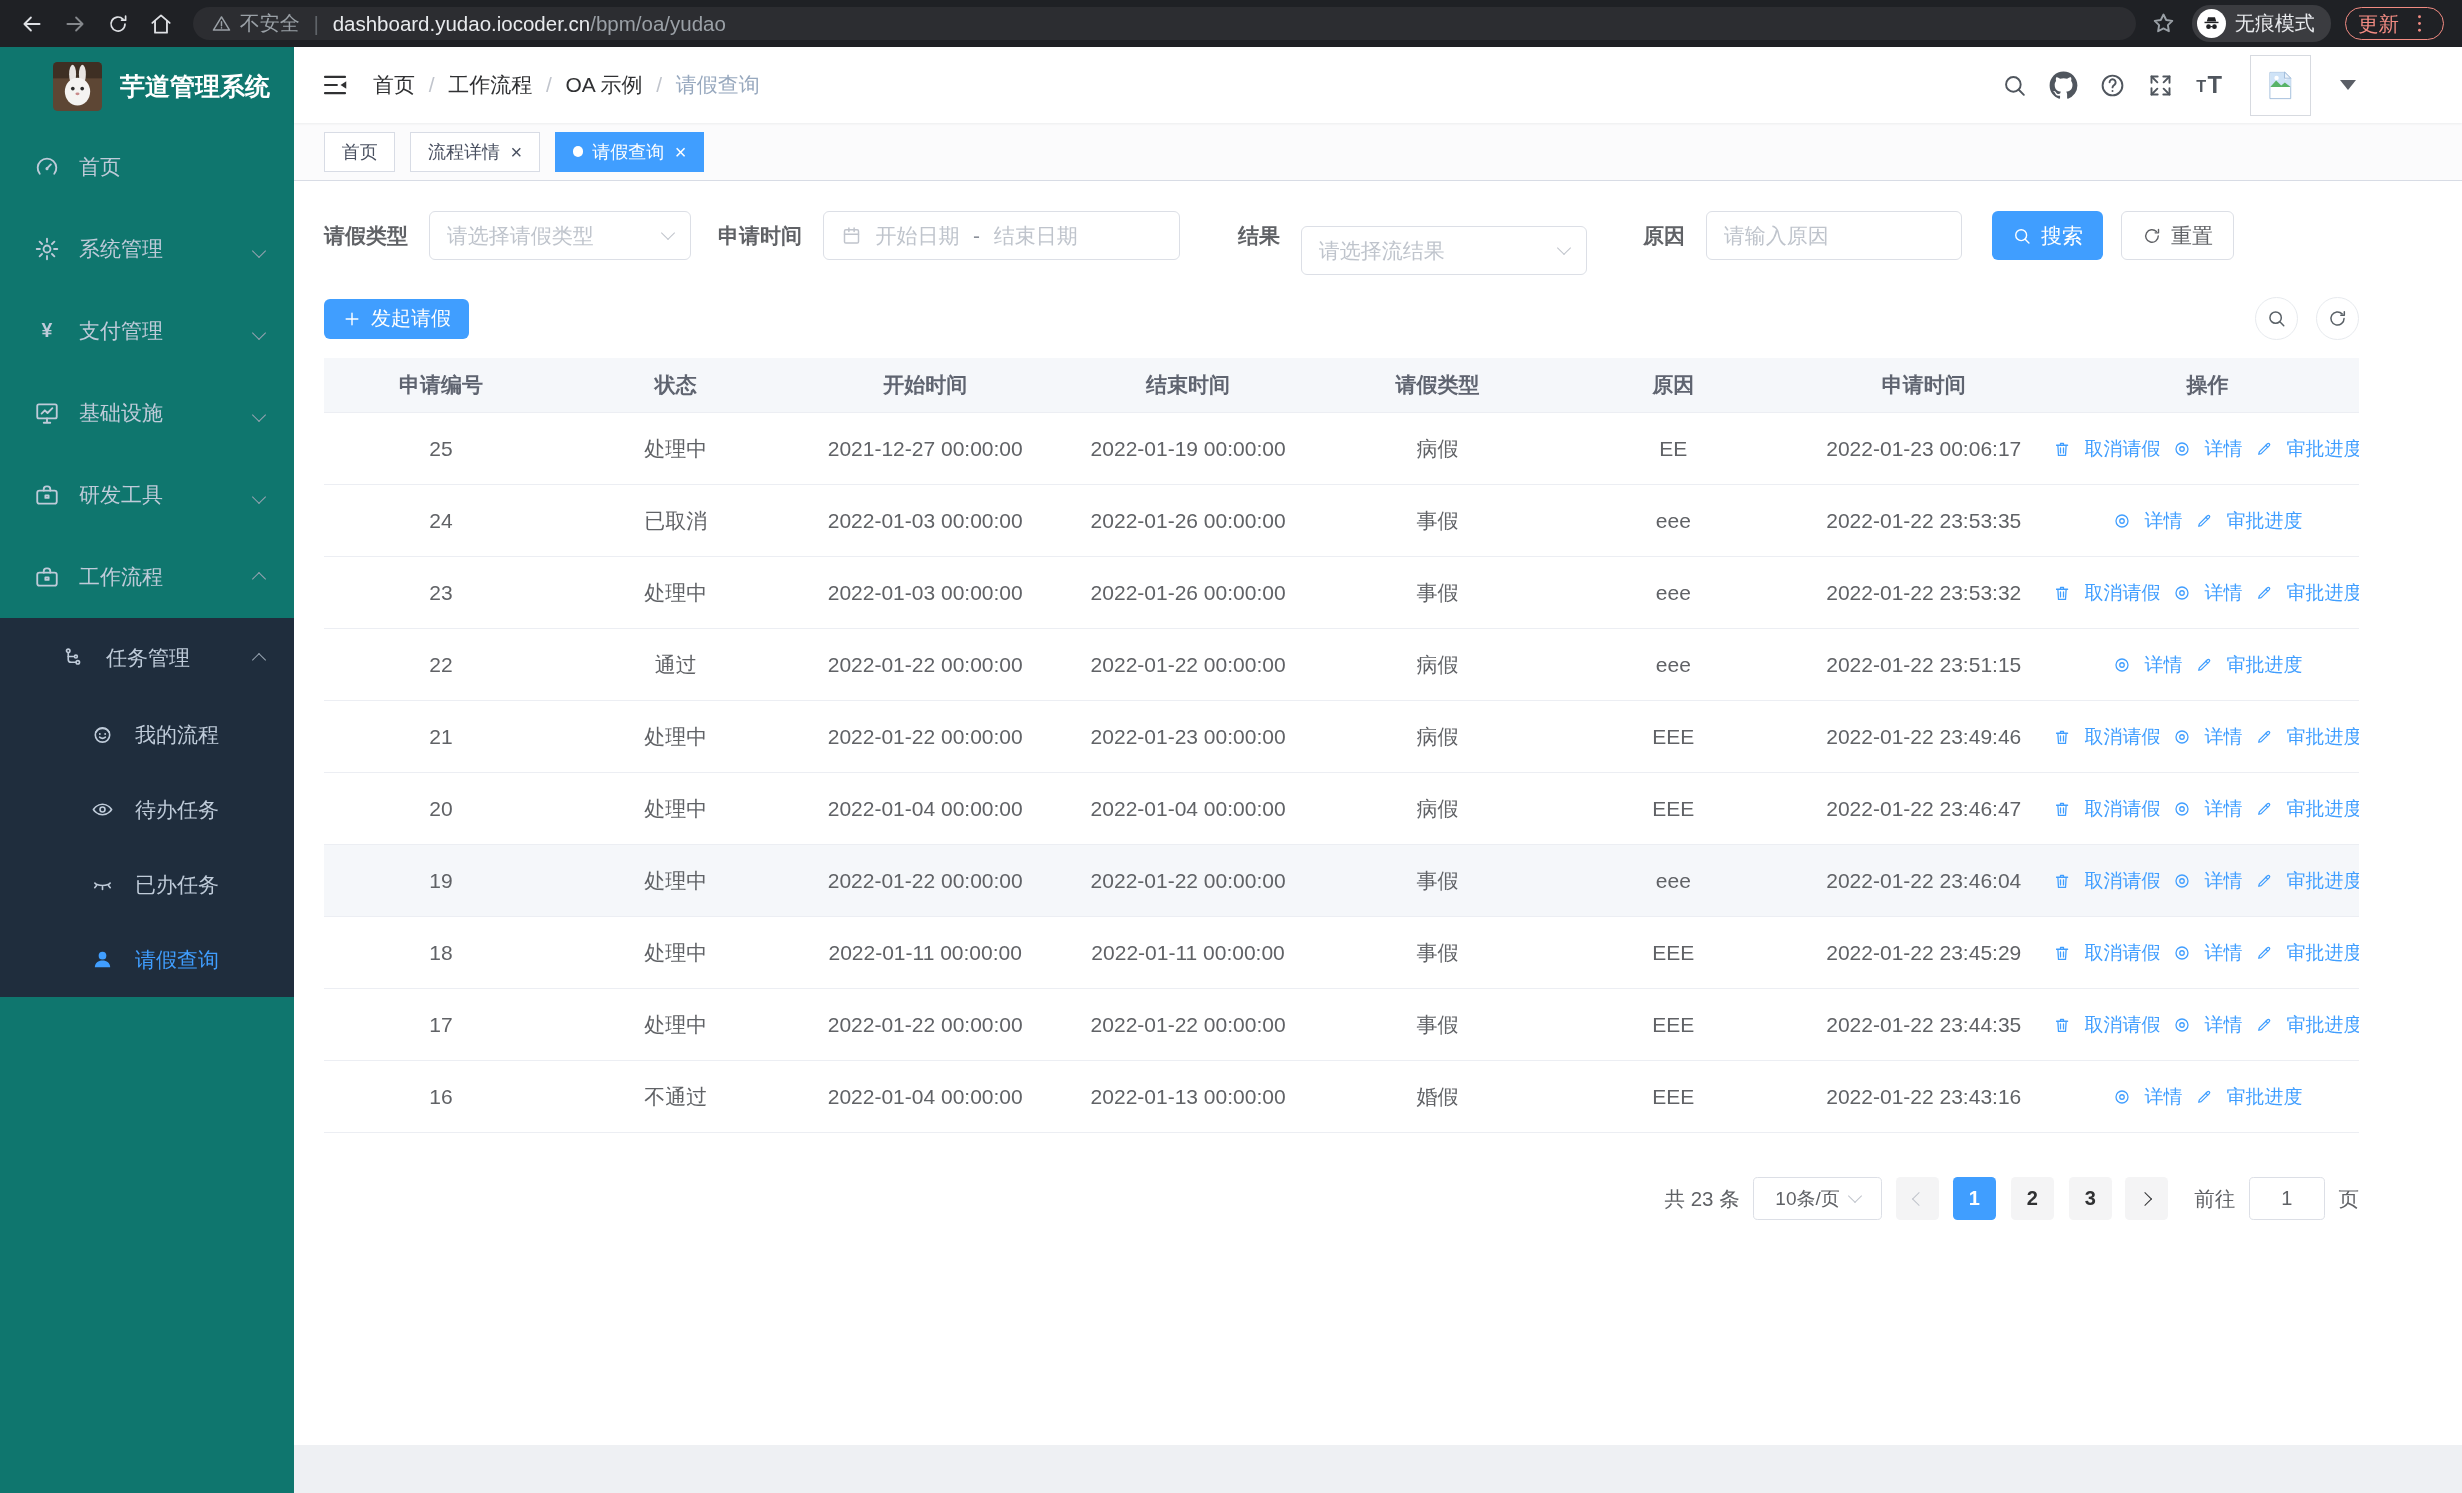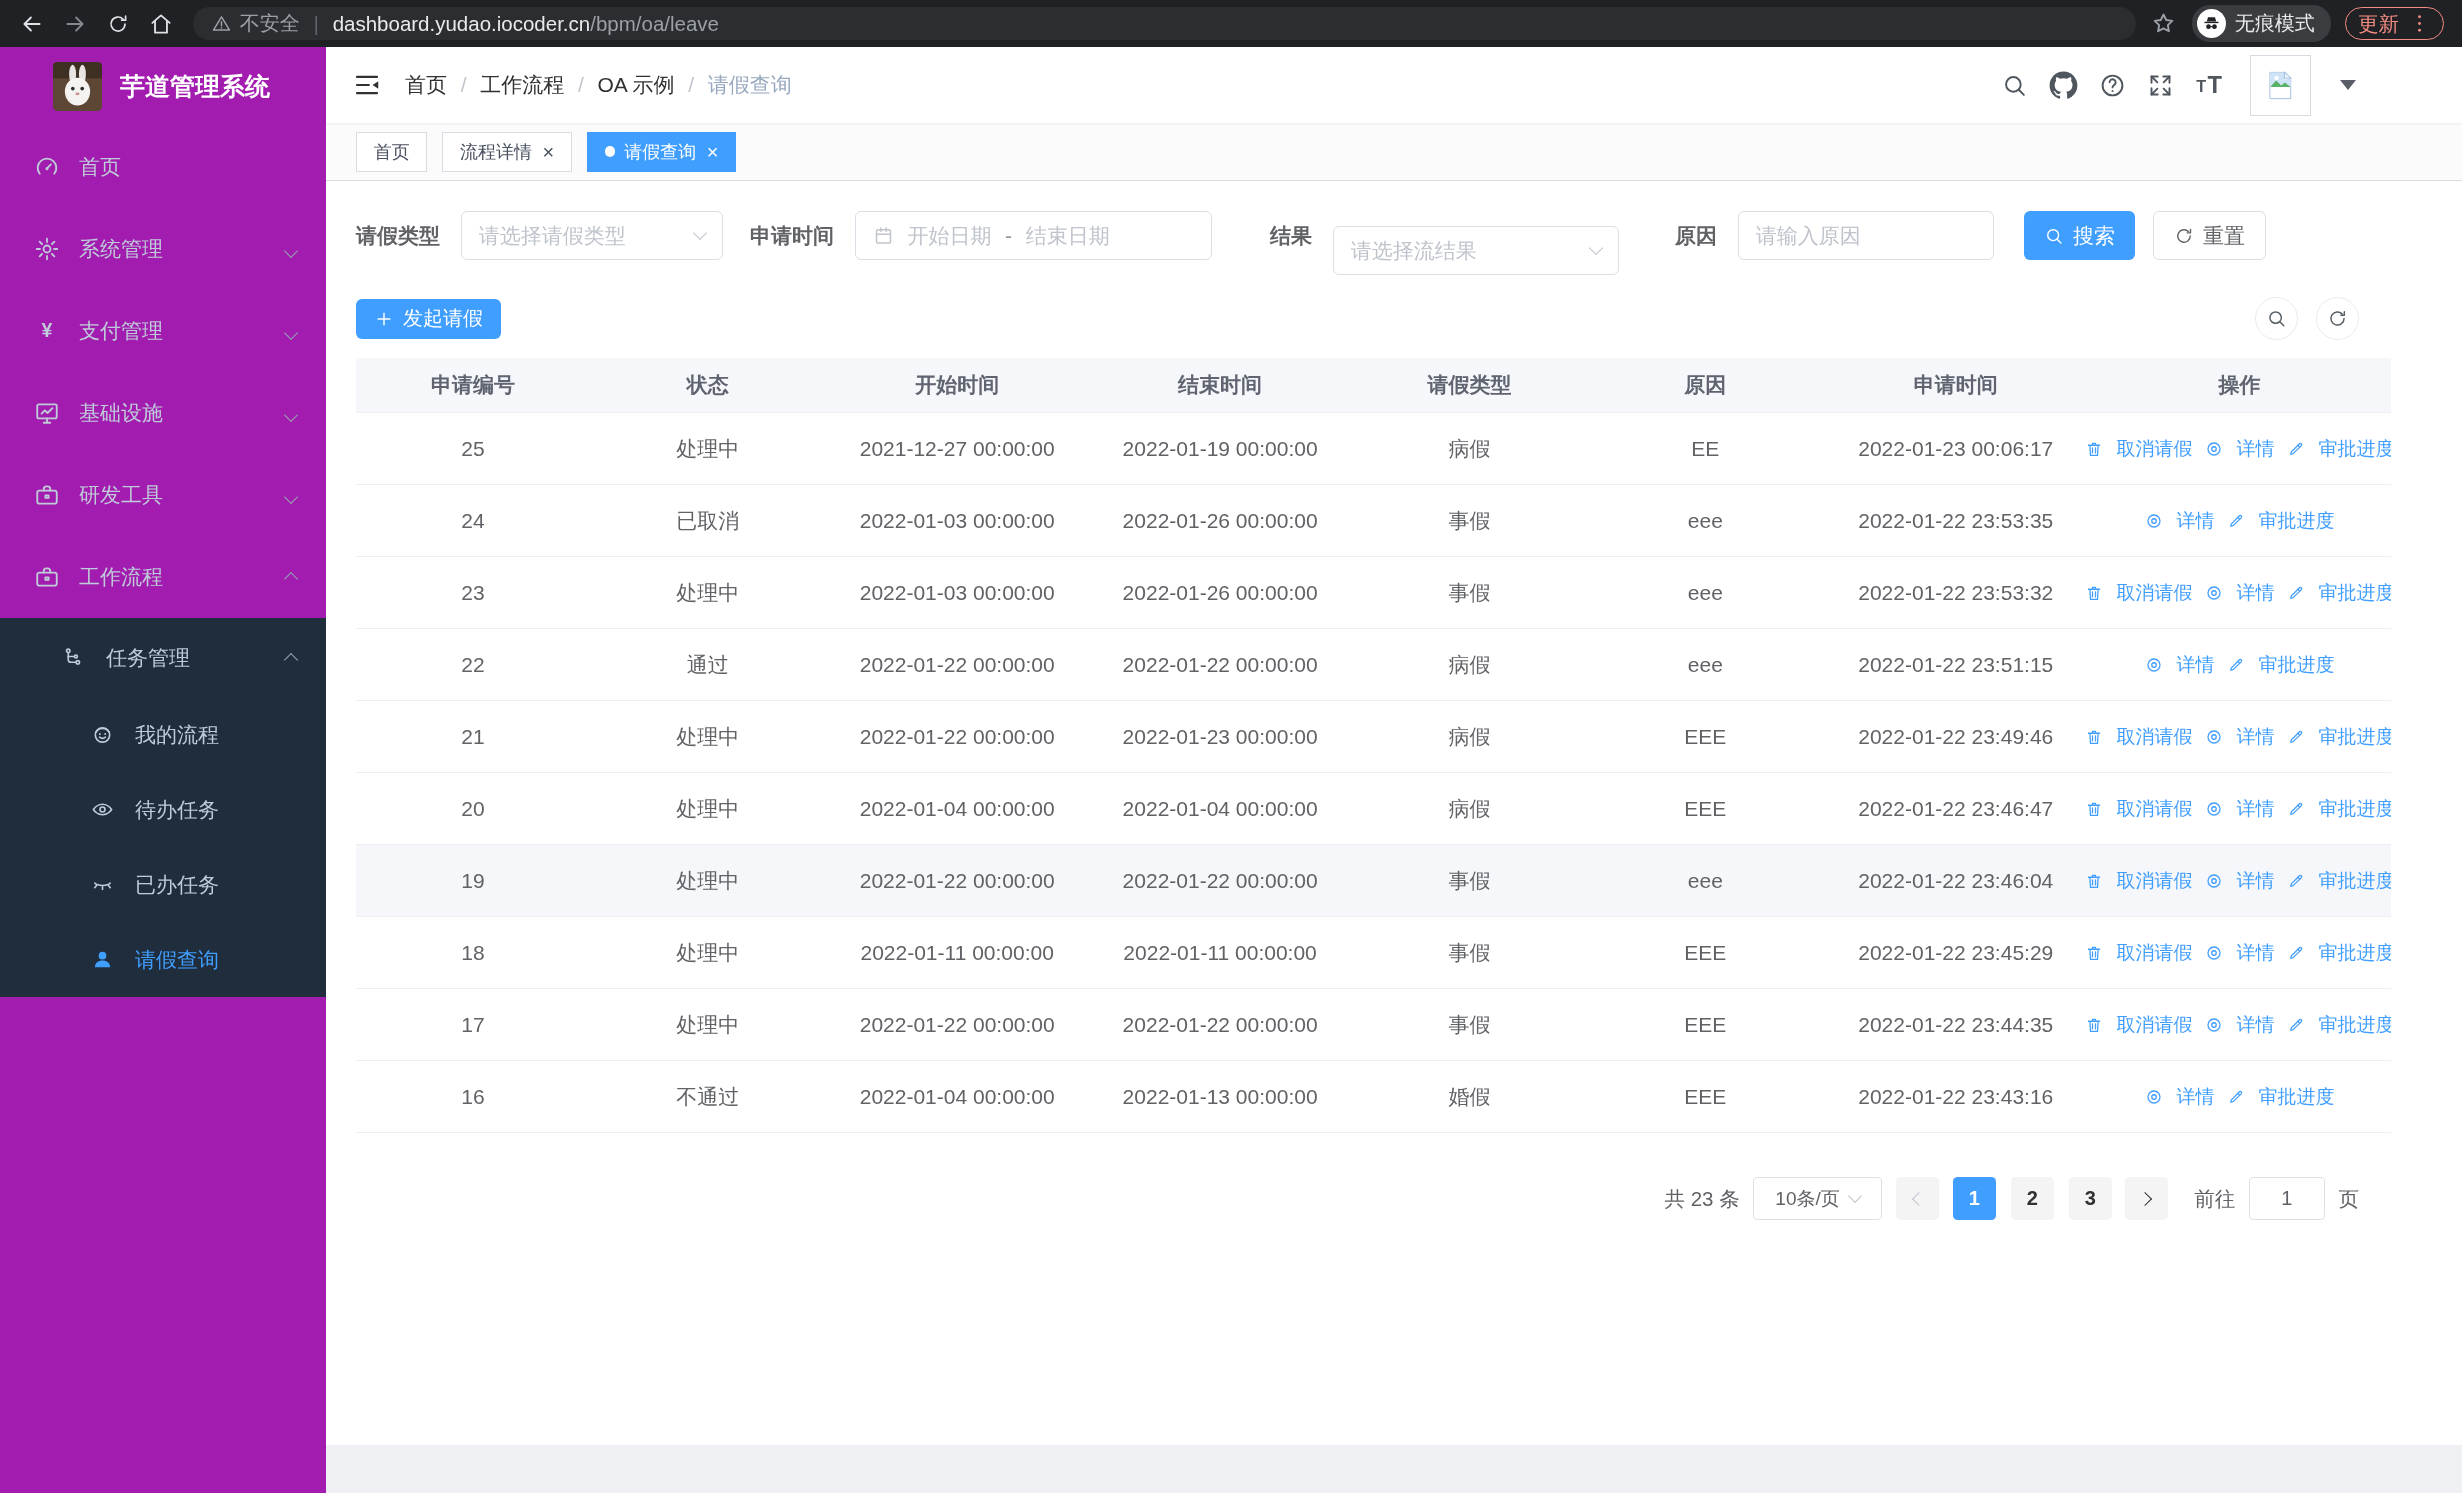--- a/index.html
+++ b/index.html
@@ -20,21 +20,21 @@
   .url-path{color:#9aa0a6;font-size:20.5px;}
   .star-btn{color:#9aa0a6;margin-right:15px;display:flex;align-items:center;}
   .incog-chip{height:37px;border-radius:18px;background:#3b3c40;display:flex;align-items:center;
               gap:9px;padding:0 16.7px 0 4.6px;color:#e8eaed;font-size:20px;}
   .incog-circle{width:29px;height:29px;border-radius:50%;background:#fff;display:flex;align-items:center;justify-content:center;}
   .update-pill{height:33px;border-radius:16.7px;border:1.5px solid #f28b82;color:#f28b82;display:flex;
                align-items:center;gap:9px;padding:0 12px;font-size:20.5px;margin-left:13.7px;}
 
   
   .app{position:absolute;top:47px;left:0;right:0;bottom:0;display:flex;}
-  .sidebar{width:326px;flex-shrink:0;background:#a21caf;color:#bfcbd9;overflow:hidden;}
+  .sidebar{width:294px;flex-shrink:0;background:#0f766e;color:#bfcbd9;overflow:hidden;}
   .logo-row{height:79px;display:flex;align-items:center;padding-left:53px;gap:18px;}
   .logo-img{width:49px;height:49px;border-radius:4.6px;overflow:hidden;flex-shrink:0;}
   .logo-title{font-size:25px;font-weight:700;color:#fff;white-space:nowrap;}
   .s-item{position:relative;display:flex;align-items:center;height:82px;font-size:21px;cursor:pointer;white-space:nowrap;}
   .s-item .ic{width:35px;display:flex;justify-content:center;margin-right:15px;flex-shrink:0;}
   .lv0{padding-left:29px;}
   .lv1{padding-left:56px;height:79px;}
   .lv2{padding-left:85px;height:75px;}
   .sub-wrap{background:#1f2d3d;}
   .s-item.active{color:#409eff;}
@@ -154,21 +154,21 @@
     <span style="color:#9aa0a6;display:flex;">
         <svg viewBox="0 0 24 24" width="21" height="21" fill="none" stroke="currentColor" stroke-width="1.7" stroke-linecap="round" stroke-linejoin="round">
           <path d="M12 4.5L2.8 19.5h18.4z"></path>
           <path d="M12 10v4.5"></path>
           <circle cx="12" cy="17" r="0.9" fill="currentColor" stroke="none"></circle>
         </svg>
       </span>
     <span class="sec-label">不安全</span>
     <span class="url-sep">|</span>
     <span class="url-host">dashboard.yudao.iocoder.cn</span>
-      <span class="url-path">/bpm/oa/leave</span>
+      <span class="url-path">/bpm/oa/yudao</span>
   </div>
   <span class="star-btn">
       <svg viewBox="0 0 24 24" width="27" height="27" fill="none" stroke="currentColor" stroke-width="1.7" stroke-linecap="round" stroke-linejoin="round">
         <path d="M12 4l2.4 4.9 5.4.8-3.9 3.8.9 5.4-4.8-2.5-4.8 2.5.9-5.4L4.2 9.7l5.4-.8z"></path>
       </svg>
     </span>
   <div class="incog-chip">
     <span class="incog-circle">
         <svg viewBox="0 0 24 24" width="21" height="21" fill="none" stroke="currentColor" stroke-width="1.7" stroke-linecap="round" stroke-linejoin="round">
           <g fill="#202124" stroke="none">

